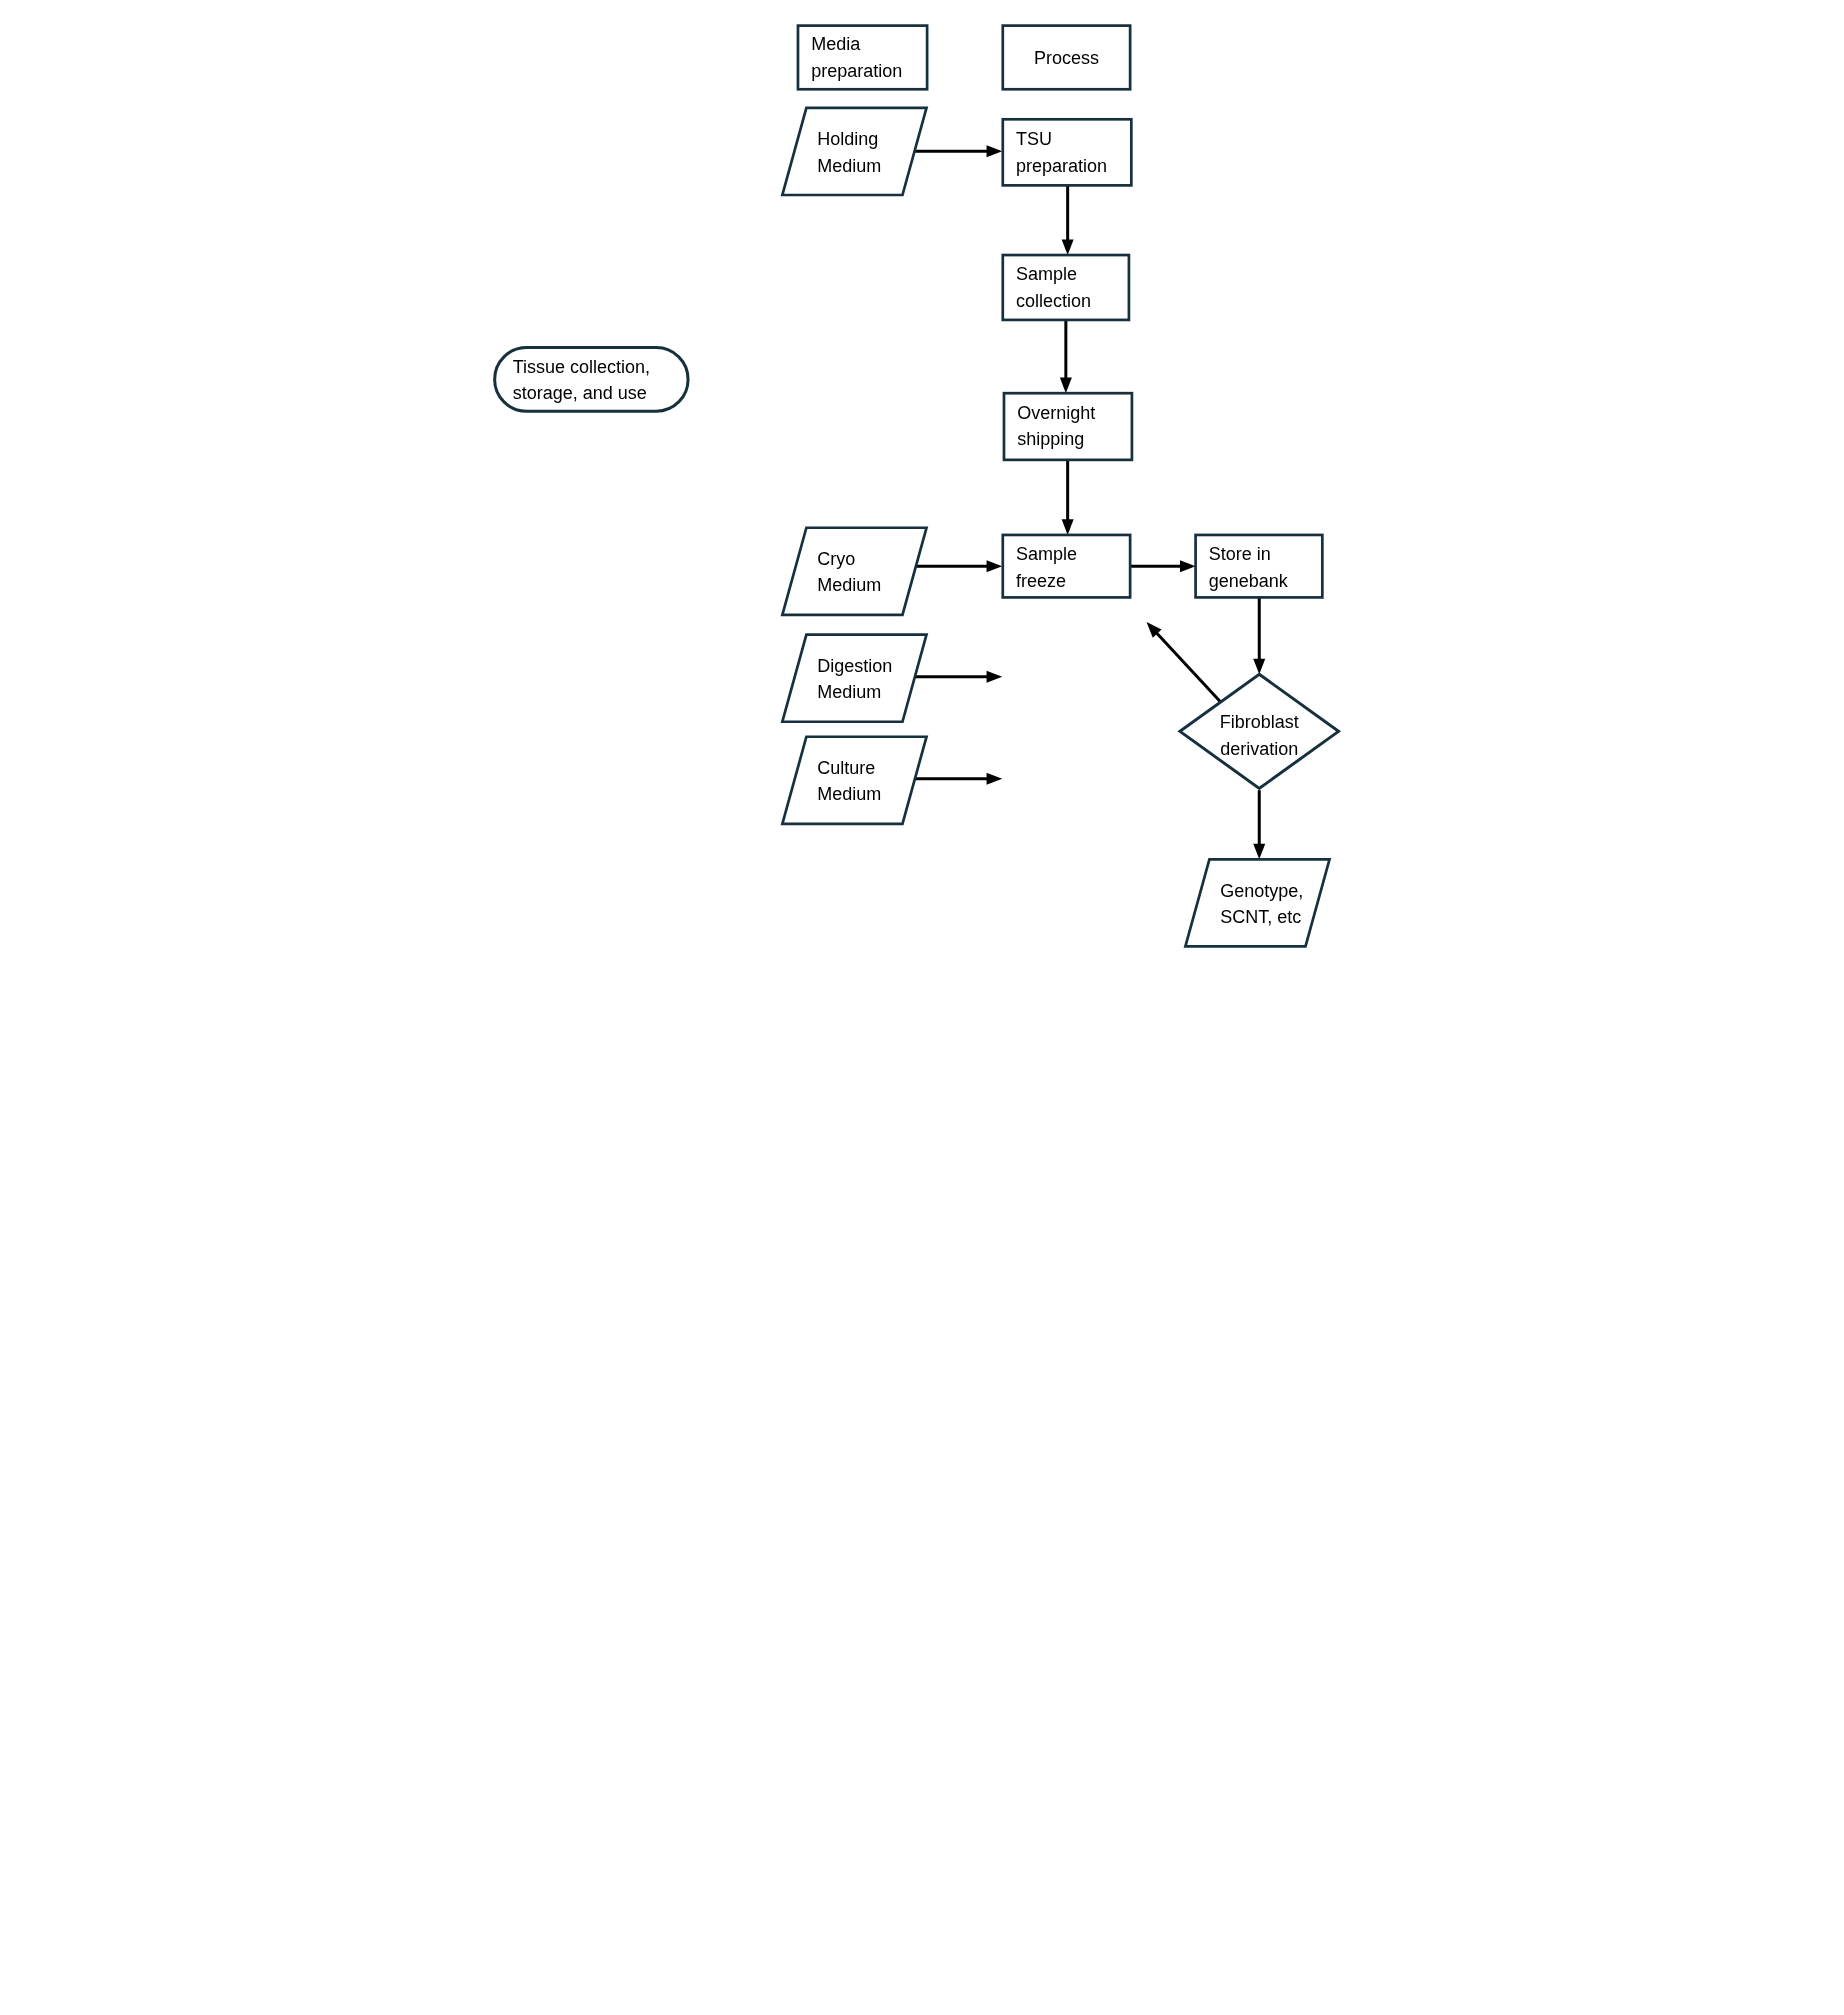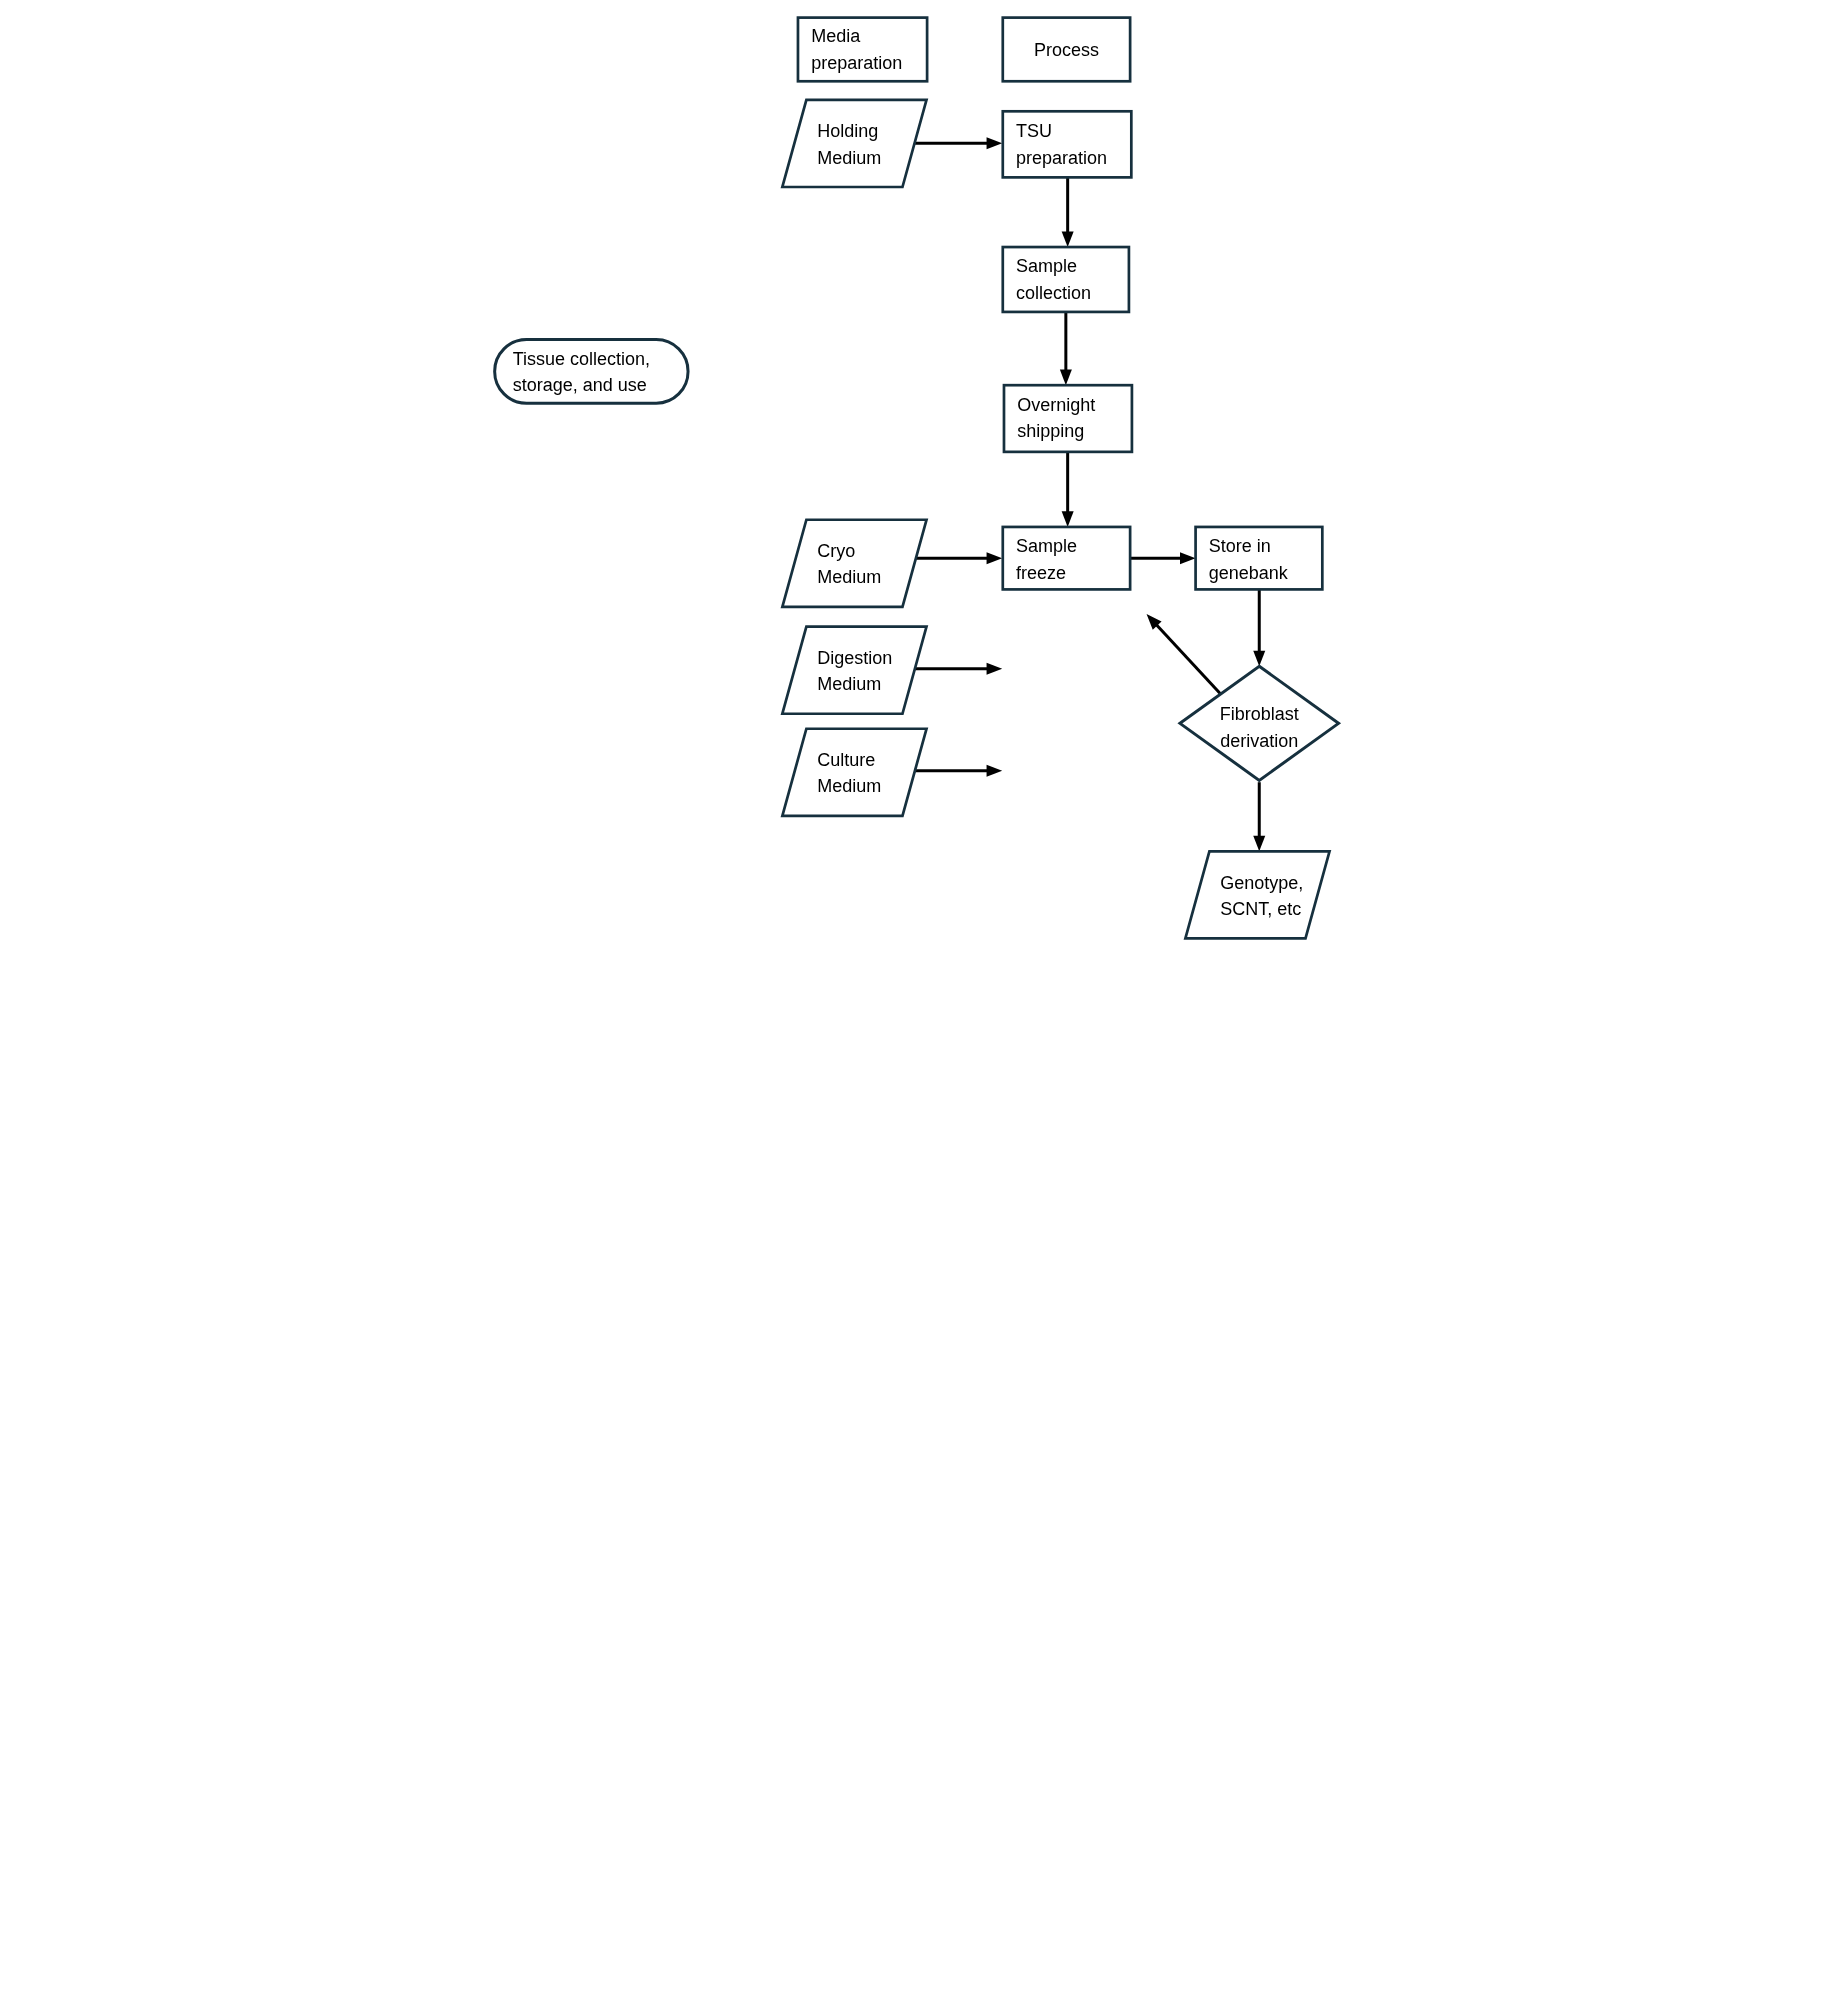--- a/index.html
+++ b/index.html
@@ -2,21 +2,21 @@
 <html style="font-size:9.6px"><head>
 <meta charset="utf-8">
 <style>
   html, body {
     margin: 0;
     padding: 0;
     background: #ffffff;
   }
   .canvas-wrap {
     width: 874px;
-    margin: 8px auto;
+    margin: 16px auto;
   }
   svg { display: block; }
   .shape {
     fill: #ffffff;
     stroke-width: 4.5px;
     stroke-linejoin: miter;
   }
   .shape.thick { stroke-width: 5px; }
   .edge-line {
     stroke: #000000;

